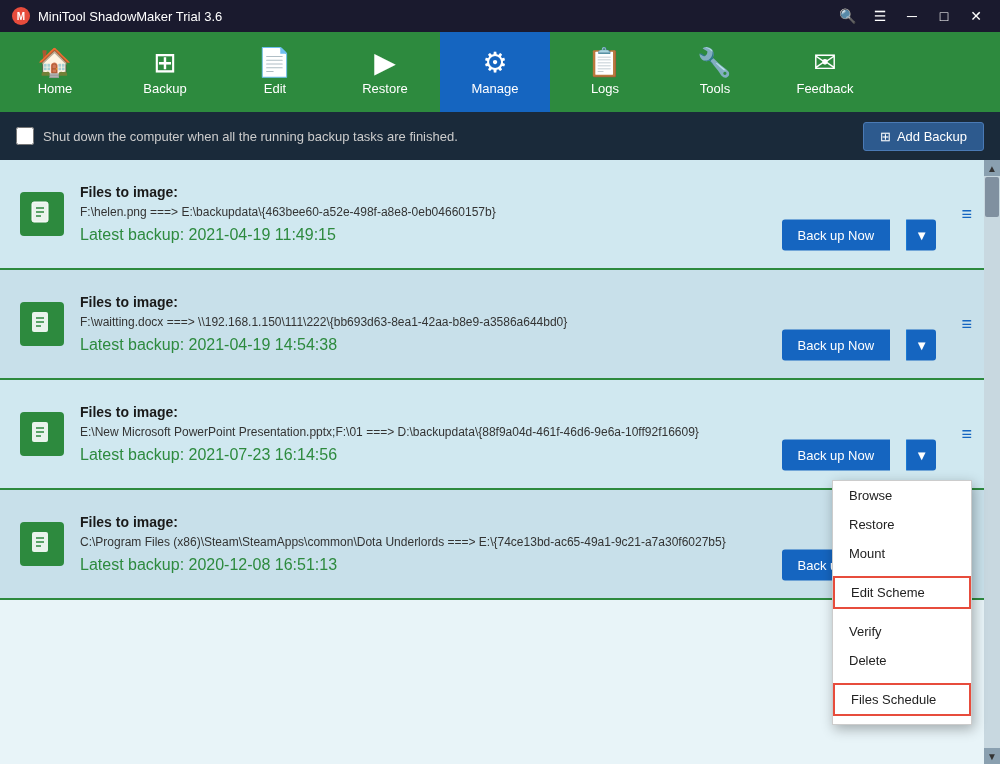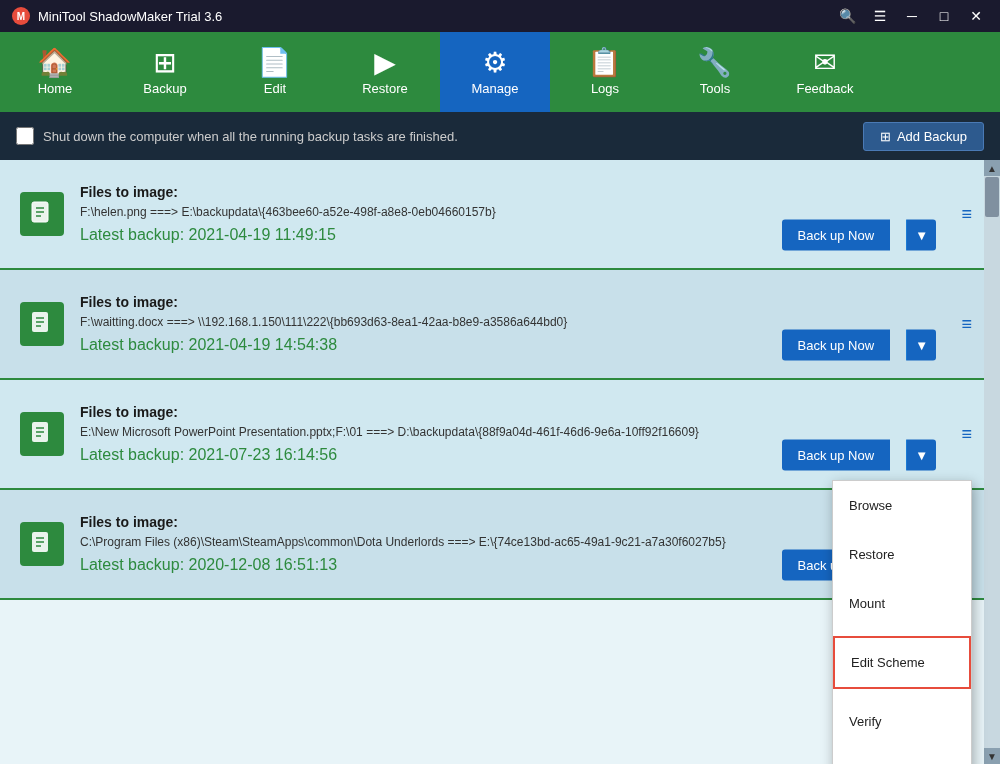--- a/index.html
+++ b/index.html
@@ -140,21 +140,21 @@
       position: absolute;
       right: 28px;
       top: 320px;
       background: white;
       border: 1px solid #ccc;
       box-shadow: 2px 4px 12px rgba(0,0,0,0.3);
       width: 140px;
       z-index: 100;
     }
     .context-menu-item {
-      padding: 17px 16px;
+      padding: 7px 16px;
       font-size: 13px;
       color: #222;
       cursor: pointer;
       border: none;
       background: transparent;
       width: 100%;
       text-align: left;
       display: block;
     }
     .context-menu-item.highlighted {

